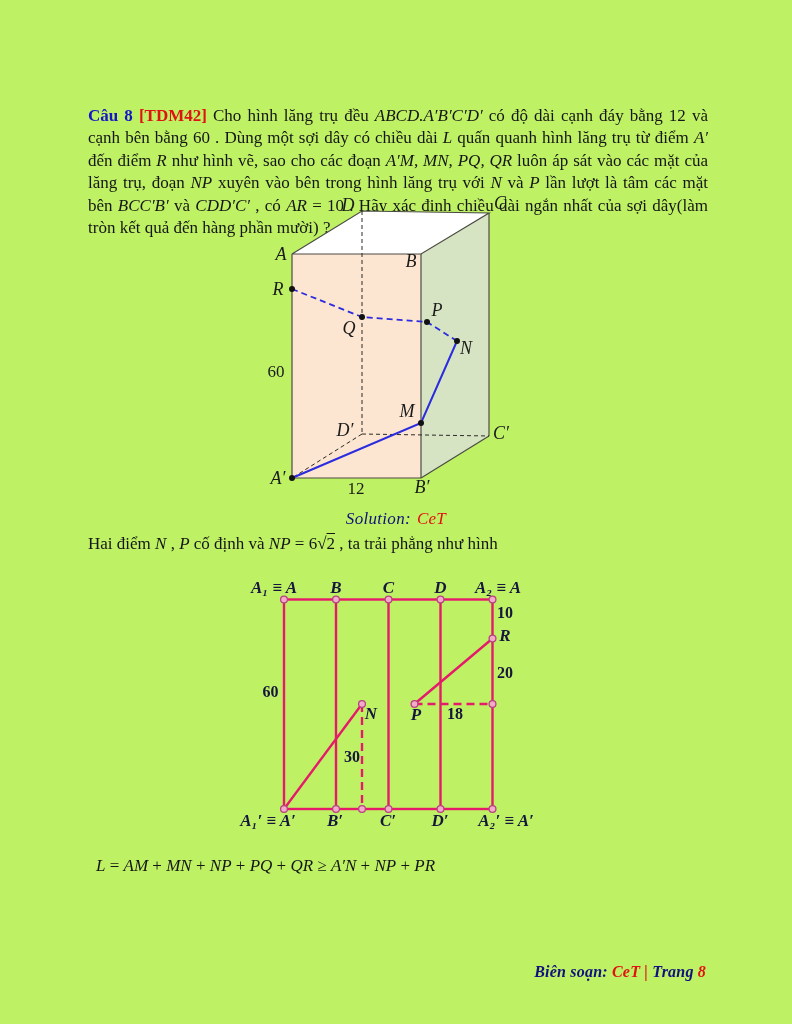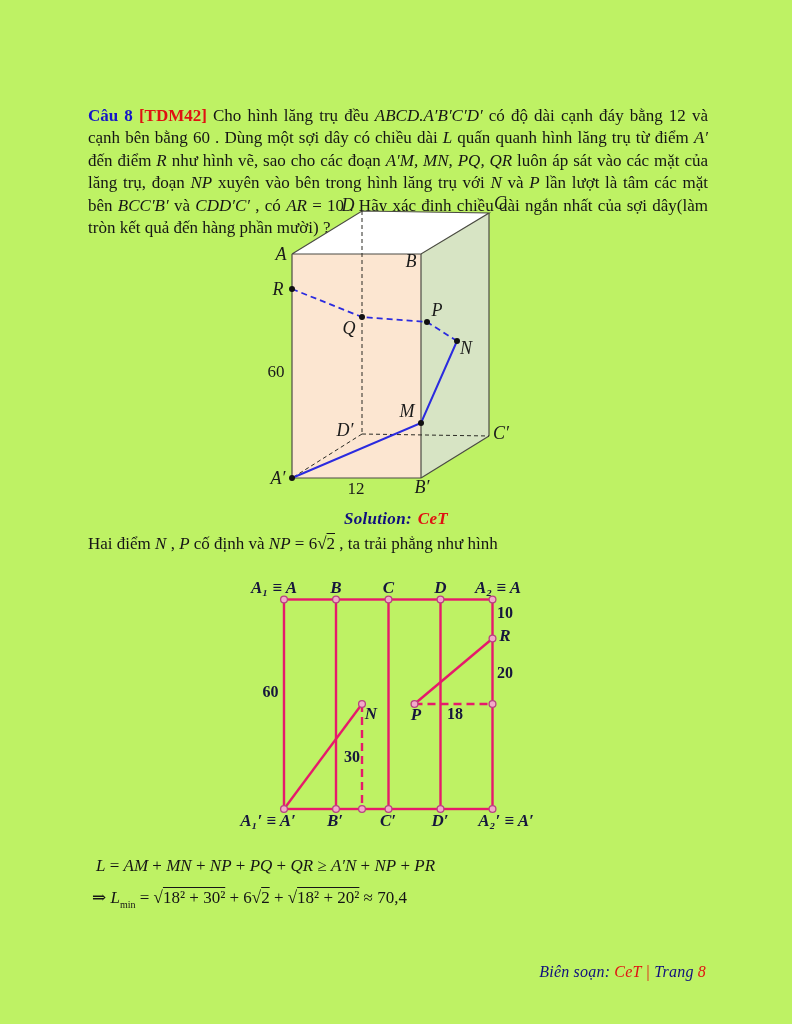--- a/index.html
+++ b/index.html
@@ -11,31 +11,31 @@
     position:absolute;left:88px;top:88px;width:620px;
     font-size:17px;line-height:22.4px;text-align:justify;
   }
   .seg-qnum{color:#1414c8;font-weight:bold;}
   .seg-qtag{color:#e01212;font-weight:bold;}
   .seg-math{font-style:italic;}
   .seg-radicand{text-decoration:overline;}
   .seg-sub{font-size:10px;font-style:normal;vertical-align:-5px;}
   .solution-header{
     position:absolute;left:0;top:509px;width:792px;text-align:center;
-    font-size:17px;font-weight:bold;font-style:italic;letter-spacing:.3px;
+    font-size:17px;font-weight:normal;font-style:italic;letter-spacing:.3px;
   }
   .solution-label{color:#10107e;}
   .solution-author{color:#e01212;margin-left:6px;}
   .intro{position:absolute;left:88px;top:517px;width:620px;font-size:17px;}
   .formula{position:absolute;font-size:17px;margin-top:11px;}
   #formula1{left:96px;top:845px;}
   #formula2{left:92px;top:876px;}
   .footer{
     position:absolute;top:963px;right:86px;font-size:16px;
-    font-weight:normal;font-style:italic;letter-spacing:.2px;
+    font-weight:bold;font-style:italic;letter-spacing:.2px;
   }
   .footer .navy{color:#10107e;}
   .footer .red{color:#e01212;}
   svg{position:absolute;}
   svg text{font-family:"Liberation Serif","DejaVu Serif",serif;}
   .fig-label{font-style:italic;font-size:18px;}
   .fig-dim{font-style:normal;font-size:17px;}
   .net-label{font-style:italic;font-weight:bold;font-size:17px;}
   .net-dim{font-style:normal;font-weight:bold;font-size:16px;}
 </style>
@@ -148,19 +148,18 @@
       <text class="net-label" x="275" y="63">R</text>
       <text class="net-dim" x="40.5" y="119">60</text>
       <text class="net-dim" x="275" y="40">10</text>
       <text class="net-dim" x="275" y="100">20</text>
       <text class="net-dim" x="225" y="141">18</text>
       <text class="net-dim" x="122" y="184">30</text>
     </g>
   </svg>
 
   <p class="formula" id="formula1"><span class="seg-math">L</span><span> = </span><span class="seg-math">AM</span><span> + </span><span class="seg-math">MN</span><span> + </span><span class="seg-math">NP</span><span> + </span><span class="seg-math">PQ</span><span> + </span><span class="seg-math">QR</span><span> ≥ </span><span class="seg-math">A′N</span><span> + </span><span class="seg-math">NP</span><span> + </span><span class="seg-math">PR</span></p>
-  <p class="formula" id="formula2"><span>⇒ </span><span class="seg-math">L</span><span class="seg-sub">min</span><span> = √</span><span class="seg-radicand">18² + 30²</span><span> + 6√</span><span class="seg-radicand">2</span><span> + √</span><span class="seg-radicand">18² + 20²</span><span> ≈ 70,4</span></p>
 
   <div class="footer">
     <span class="navy">Biên soạn: </span><span class="red">CeT</span><span class="red"> | </span><span class="navy">Trang </span><span class="red">8</span>
   </div>
 
 </div>
 
 </body></html>

